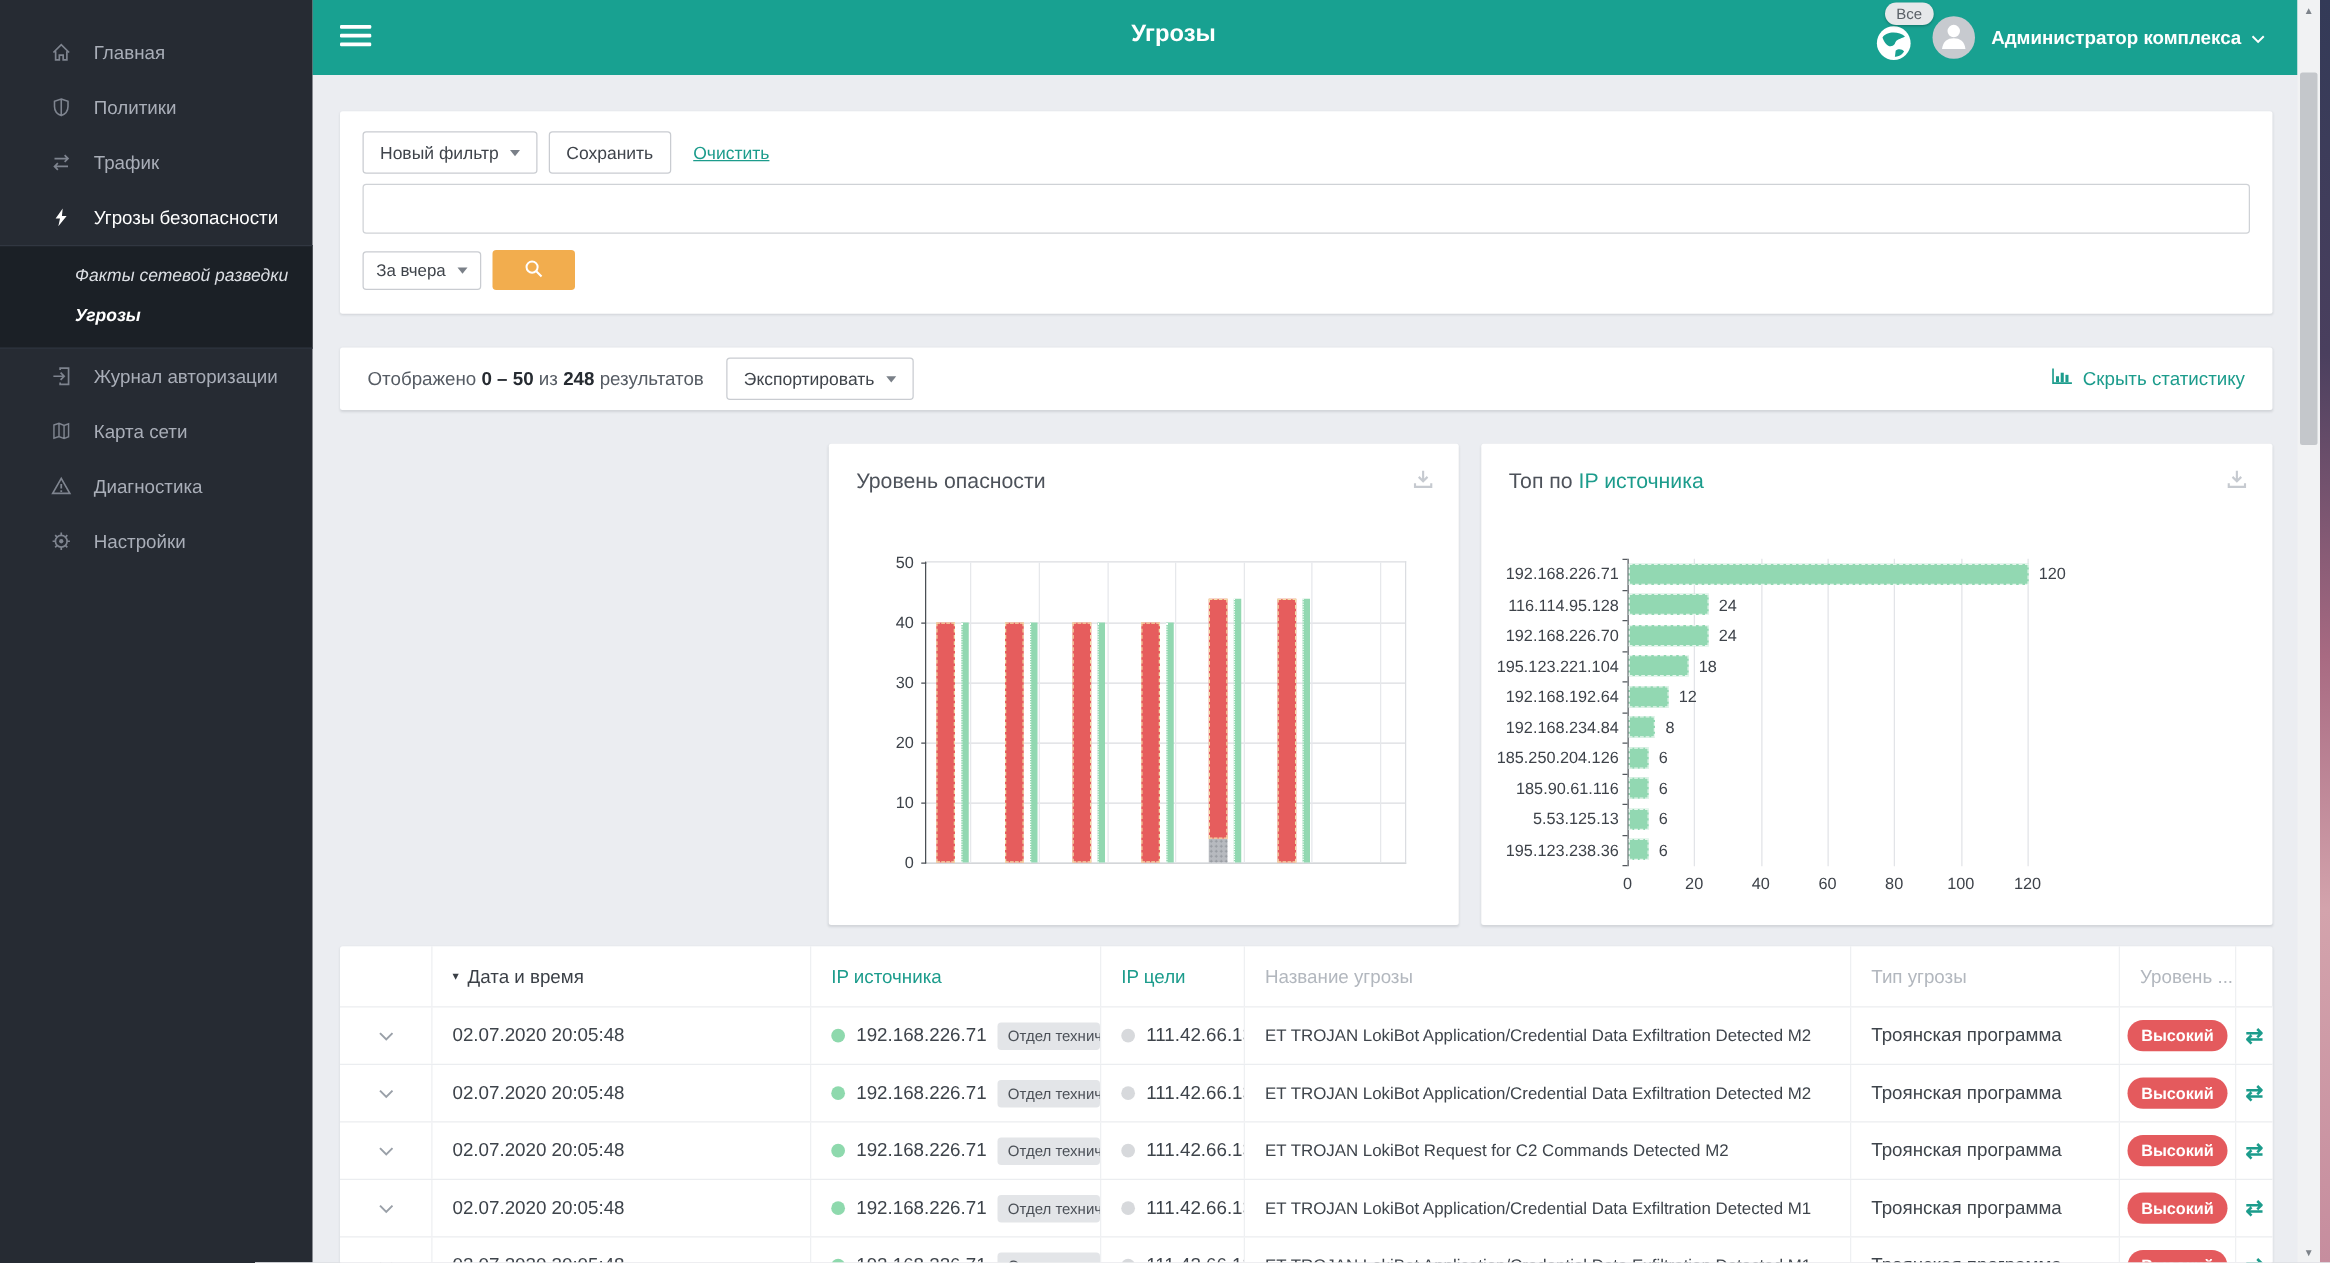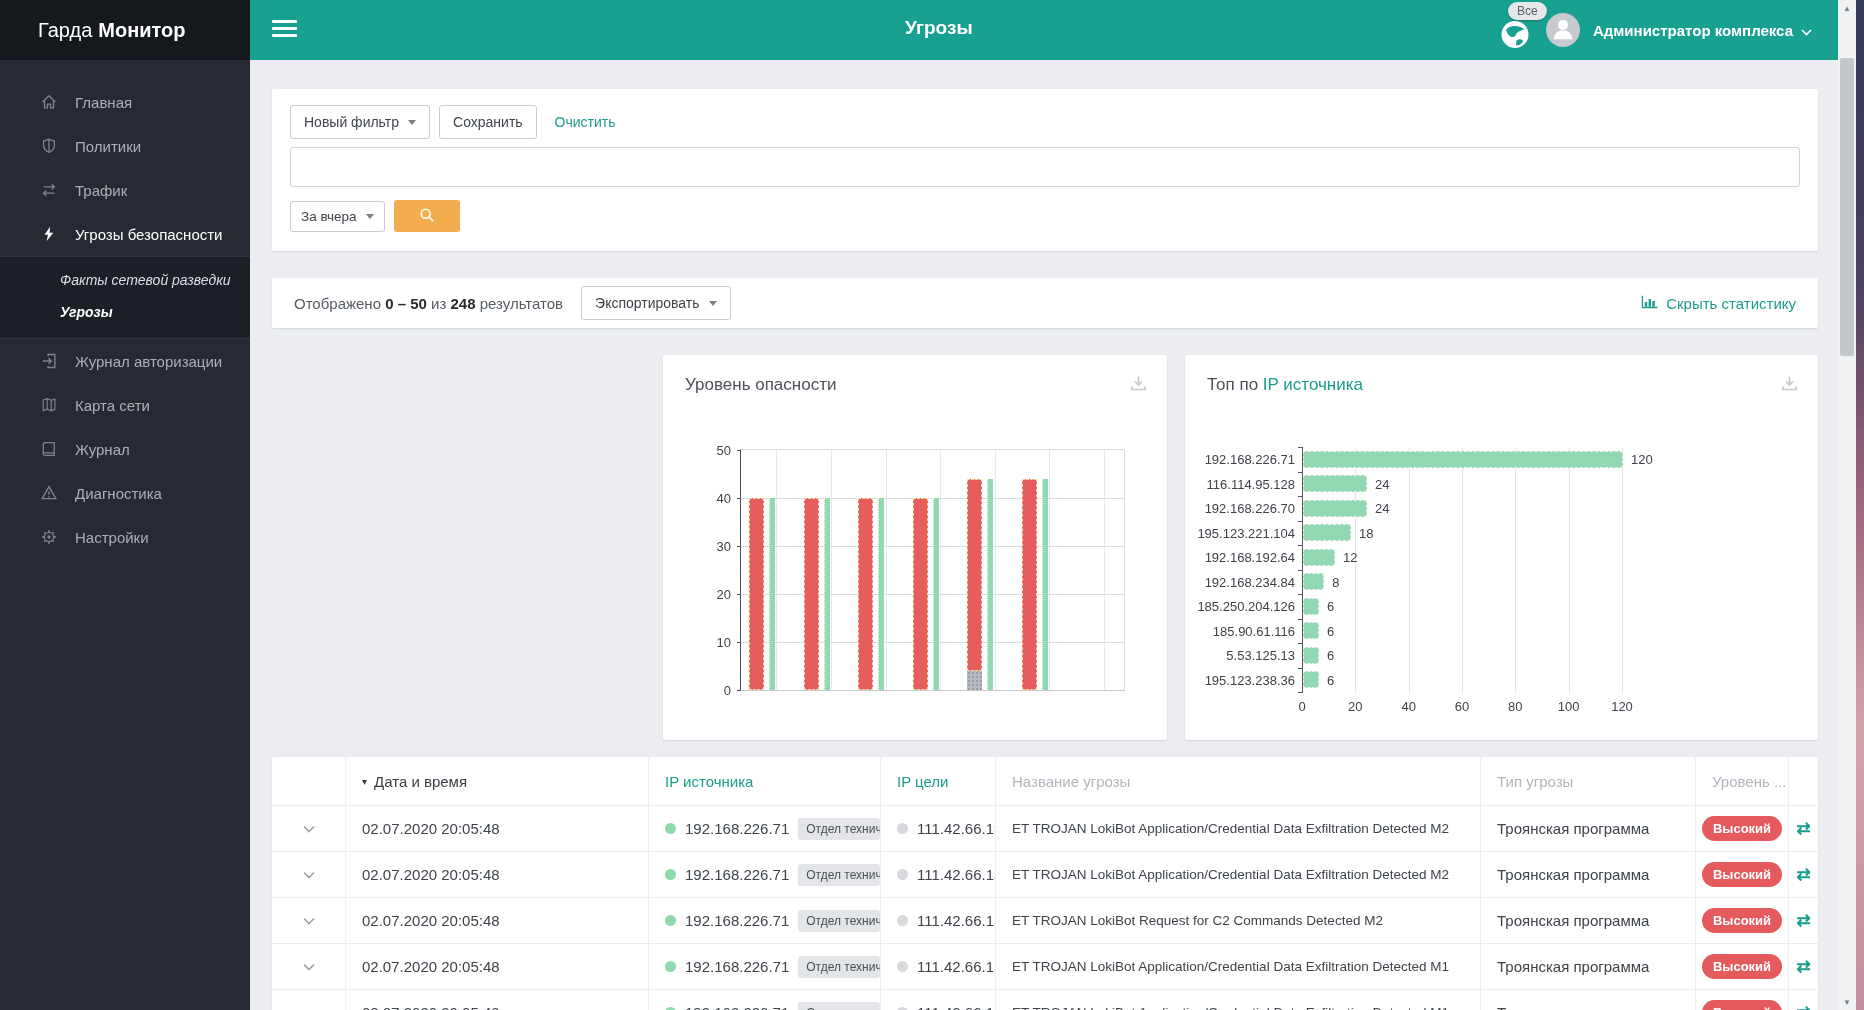--- a/index.html
+++ b/index.html
@@ -44,21 +44,21 @@
   .card{position:absolute;background:#fff;border-radius:2px;box-shadow:0 1px 2px rgba(25,30,40,.12);}
 
   .filter-card{left:22px;top:29px;width:1546px;height:162px;}
   .f-row1{position:absolute;left:18px;top:16px;display:flex;align-items:center;gap:9px;}
   .btn{display:inline-flex;align-items:center;gap:9px;background:#fff;border:1px solid #c9ccd1;
         border-radius:3px;color:#3f444b;font-size:14px;padding:8px 13px;cursor:pointer;
         font-family:inherit;white-space:nowrap;}
   .caret{width:0;height:0;border-left:4px solid transparent;border-right:4px solid transparent;
         border-top:5px solid #7a8088;}
   .link{color:#1c9c8c;font-size:14px;text-decoration:none;cursor:pointer;}
-  .f-clear{margin-left:9px;}
+  .f-clear{margin-left:9px;text-decoration:underline;}
   .f-input{position:absolute;left:18px;top:58px;width:1510px;height:40px;border:1px solid #cfd2d6;
         border-radius:3px;box-sizing:border-box;padding:0 12px;font-size:15px;font-family:inherit;}
   .f-row3{position:absolute;left:18px;top:111px;display:flex;gap:9px;align-items:center;}
   .btn.small{padding:7px 10px;font-size:13.5px;}
   .search-btn{width:66px;height:32px;background:#f2ad4e;border:none;border-radius:3px;display:flex;
         align-items:center;justify-content:center;cursor:pointer;}
   .search-btn svg{width:16px;height:16px;}
 
   .results-bar{left:22px;top:218px;width:1546px;height:50px;display:flex;align-items:center;
         padding:0 22px;box-sizing:border-box;}
@@ -142,24 +142,20 @@
         border-radius:2px;cursor:pointer;}
   .wallpaper-strip{position:absolute;left:1856px;top:0;width:8px;height:1010px;
         background:linear-gradient(180deg,#333a57 0%,#4a3f5e 28%,#a86a82 52%,#d3a3ac 72%,#c68d9e 100%);}
 </style>
 </head>
 <body>
 
 <div class="app">
 
   <aside class="sidebar">
-    <div class="logo">
-      <span>Гарда</span>
-      <b>Монитор</b>
-    </div>
     <nav id="side-nav">
         <div class="nav-item">
           <span class="nav-ico">
             <svg viewBox="0 0 20 20">
               <path d="M3 10 L10 3 L17 10 M5 8.8 V16.5 H8.3 V12.3 H11.7 V16.5 H15 V8.8" fill="none" stroke="currentColor" stroke-width="1.5"></path>
             </svg>
           </span>
           <span class="nav-label">Главная</span>
         </div>
         <div class="nav-item">
@@ -199,28 +195,20 @@
           </span>
           <span class="nav-label">Журнал авторизации</span>
         </div>
         <div class="nav-item">
           <span class="nav-ico">
             <svg viewBox="0 0 20 20">
               <path d="M3.5 4.5 L8 3 L12.5 4.8 L16.5 3.3 V14.8 L12.5 16.5 L8 14.7 L3.5 16.2 Z M8 3 V14.7 M12.5 4.8 V16.5" fill="none" stroke="currentColor" stroke-width="1.3"></path>
             </svg>
           </span>
           <span class="nav-label">Карта сети</span>
-        </div>
-        <div class="nav-item">
-          <span class="nav-ico">
-            <svg viewBox="0 0 20 20">
-              <path d="M6 2.8 H15.8 V17 H6 C4.6 17 3.6 16 3.6 14.6 V5.2 C3.6 3.8 4.6 2.8 6 2.8 Z M3.6 14.3 H15.2" fill="none" stroke="currentColor" stroke-width="1.4"></path>
-            </svg>
-          </span>
-          <span class="nav-label">Журнал</span>
         </div>
         <div class="nav-item">
           <span class="nav-ico">
             <svg viewBox="0 0 20 20">
               <path d="M10 3 L17.6 16.3 H2.4 Z" fill="none" stroke="currentColor" stroke-width="1.5"></path>
               <path d="M10 8 V12 M10 13.6 V15" stroke="currentColor" stroke-width="1.6"></path>
             </svg>
           </span>
           <span class="nav-label">Диагностика</span>
         </div>

